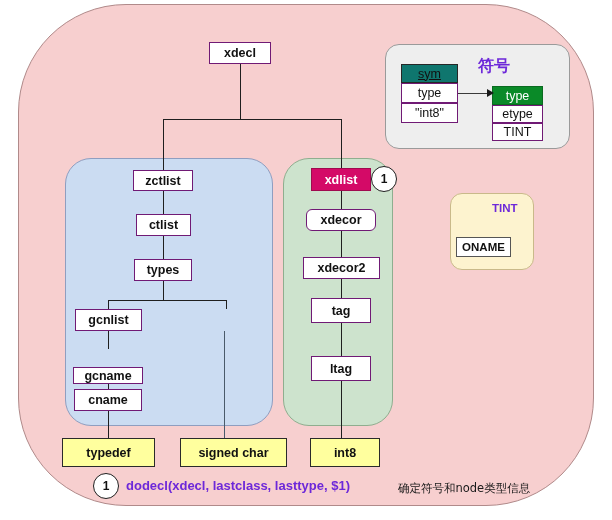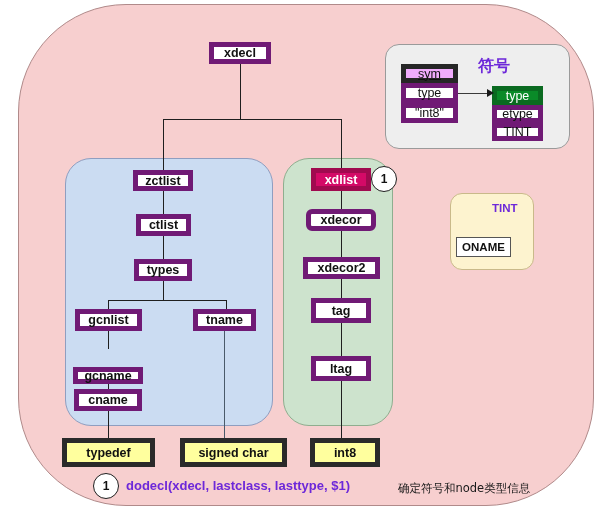--- a/index.html
+++ b/index.html
@@ -71,21 +71,21 @@
     border: 1px solid #c9b98a;
     border-radius: 12px;
     box-sizing: border-box;
   }
 
   
   .node {
     position: absolute;
     box-sizing: border-box;
     background: #ffffff;
-    border: 5px solid #701a75;
+    border: 1px solid #701a75;
     color: #111111;
     font-size: 12.5px;
     font-weight: 700;
     display: flex;
     align-items: center;
     justify-content: center;
     white-space: nowrap;
     z-index: 5;
   }
   .node.thin {
@@ -94,21 +94,21 @@
   .node.magenta {
     background: #d40a67;
     border-color: #a00a4f;
     color: #ffffff;
   }
   .node.yellow {
     background: #ffff9e;
     border-color: #2a2a2a;
   }
   .node.lavender {
-    background: #f0abfc;
+    background: #0f766e;
     border-color: #262626;
     font-weight: 400;
     text-decoration: underline;
   }
   .node.green-fill {
     background: #0a8a28;
     border-color: #0a6a20;
     color: #ffffff;
     font-weight: 400;
   }
@@ -255,21 +255,20 @@
   <div class="vline" style="left:341px; top:381px; height:57px;"></div>
 
   <div class="node" style="left:209px; top:42px; width:62px; height:22px;">xdecl</div>
 
   <div class="node" style="left:133px; top:170px; width:60px; height:21px;">zctlist</div>
   <div class="node" style="left:136px; top:214px; width:55px; height:22px;">ctlist</div>
   <div class="node" style="left:134px; top:259px; width:58px; height:22px;">types</div>
   <div class="node" style="left:75px; top:309px; width:67px; height:22px;">gcnlist</div>
   <div class="node" style="left:73px; top:367px; width:70px; height:17px;">gcname</div>
   <div class="node" style="left:74px; top:389px; width:68px; height:22px;">cname</div>
-  <div class="node" style="left:193px; top:309px; width:63px; height:22px;">tname</div>
 
   <div class="node magenta" style="left:311px; top:168px; width:60px; height:23px;">xdlist</div>
   <div class="node" style="left:306px; top:209px; width:70px; height:22px;border-radius:6px;">xdecor</div>
   <div class="node" style="left:303px; top:257px; width:77px; height:22px;">xdecor2</div>
   <div class="node" style="left:311px; top:298px; width:60px; height:25px;">tag</div>
   <div class="node" style="left:311px; top:356px; width:60px; height:25px;">ltag</div>
 
   <div class="node yellow" style="left:62px; top:438px; width:93px; height:29px;">typedef</div>
   <div class="node yellow" style="left:180px; top:438px; width:107px; height:29px;">signed char</div>
   <div class="node yellow" style="left:310px; top:438px; width:70px; height:29px;">int8</div>

